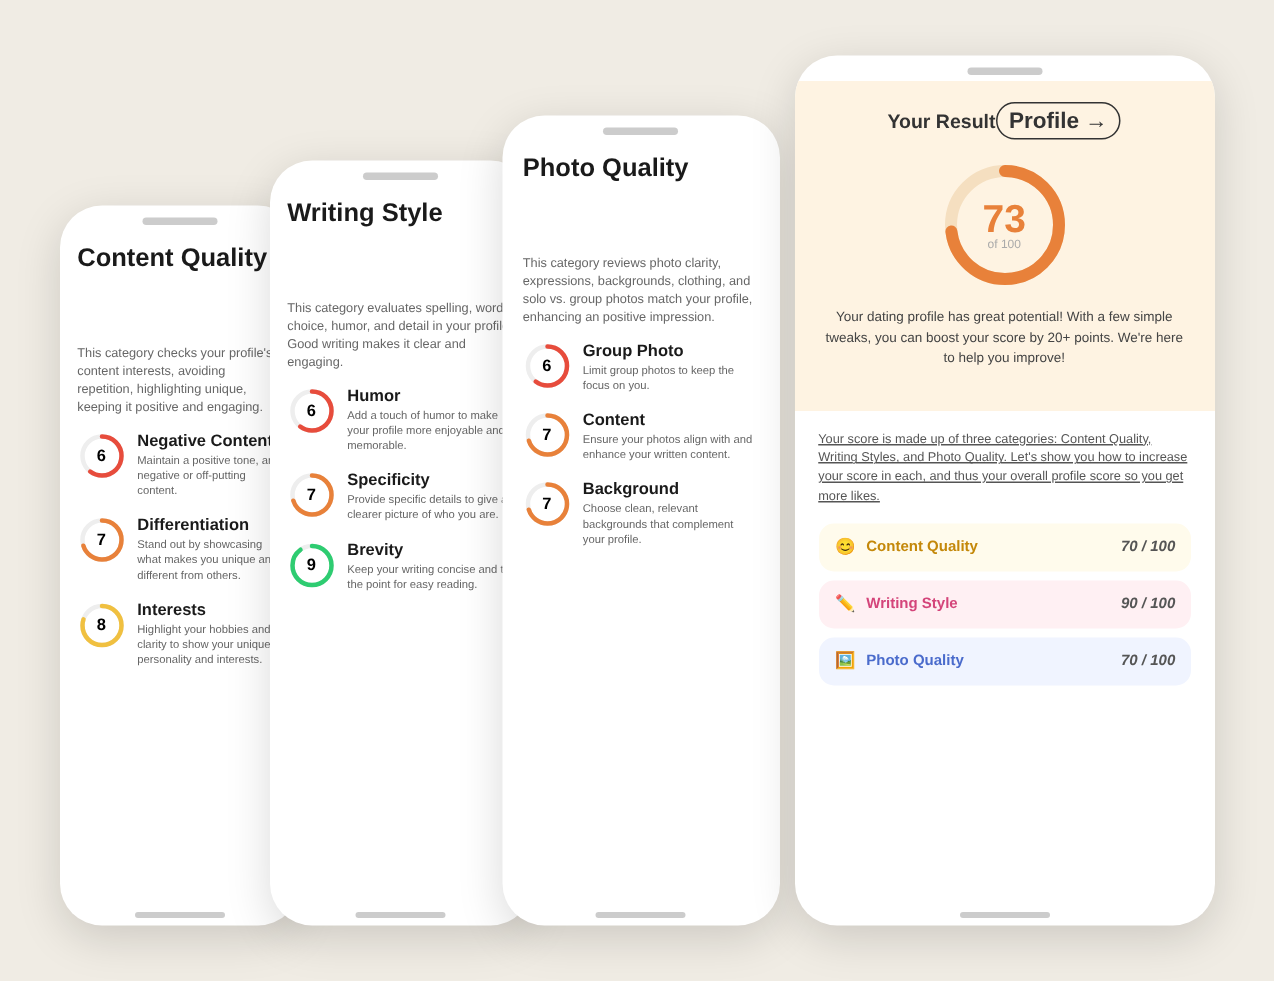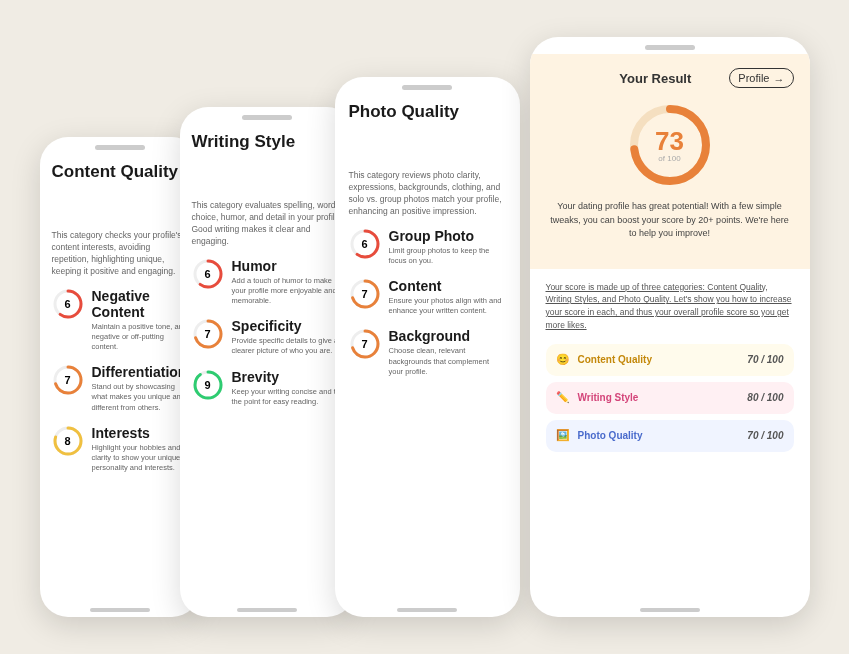--- a/index.html
+++ b/index.html
@@ -145,57 +145,56 @@
       top: 0; left: 0;
       width: 100%; height: 100%;
       transform: rotate(-90deg);
     }
     .score-circle .num {
       position: relative;
       z-index: 1;
     }
 
     .score-info .score-name {
-      font-size: 14px;
+      font-size: 11px;
       font-weight: 700;
       color: #1a1a1a;
       margin-bottom: 2px;
     }
     .score-info .score-text {
       font-size: 7.5px;
       color: #666;
       line-height: 1.35;
     }
 
     
     .result-top {
       background: #fef3e2;
       padding: 14px 16px 10px;
     }
     .result-header {
       display: flex;
-      justify-content: flex-end;
+      justify-content: center;
       align-items: center;
       margin-bottom: 12px;
-      gap: 38px;
     }
     .result-header-title {
       font-size: 13px;
       font-weight: 600;
       color: #333;
     }
     .profile-btn {
       display: flex;
       align-items: center;
       gap: 4px;
       border: 1.5px solid #333;
       border-radius: 20px;
       padding: 3px 8px;
-      font-size: 11px;
-      font-weight: 400;
+      font-size: 15px;
+      font-weight: 700;
       color: #333;
       cursor: pointer;
     }
 
     .score-donut-container {
       display: flex;
       justify-content: center;
       margin-bottom: 10px;
       text-decoration: underline;
     }
@@ -497,21 +496,21 @@
             <div class="cat-name yellow">Content Quality</div>
           </div>
           <div class="cat-score">70 / 100</div>
         </div>
 
         <div class="category-row pink">
           <div class="cat-left">
             <div class="cat-icon">✏️</div>
             <div class="cat-name pink">Writing Style</div>
           </div>
-          <div class="cat-score">80 / 100</div>
+          <div class="cat-score">90 / 100</div>
         </div>
 
         <div class="category-row blue">
           <div class="cat-left">
             <div class="cat-icon">🖼️</div>
             <div class="cat-name blue">Photo Quality</div>
           </div>
           <div class="cat-score">70 / 100</div>
         </div>
       </div>

